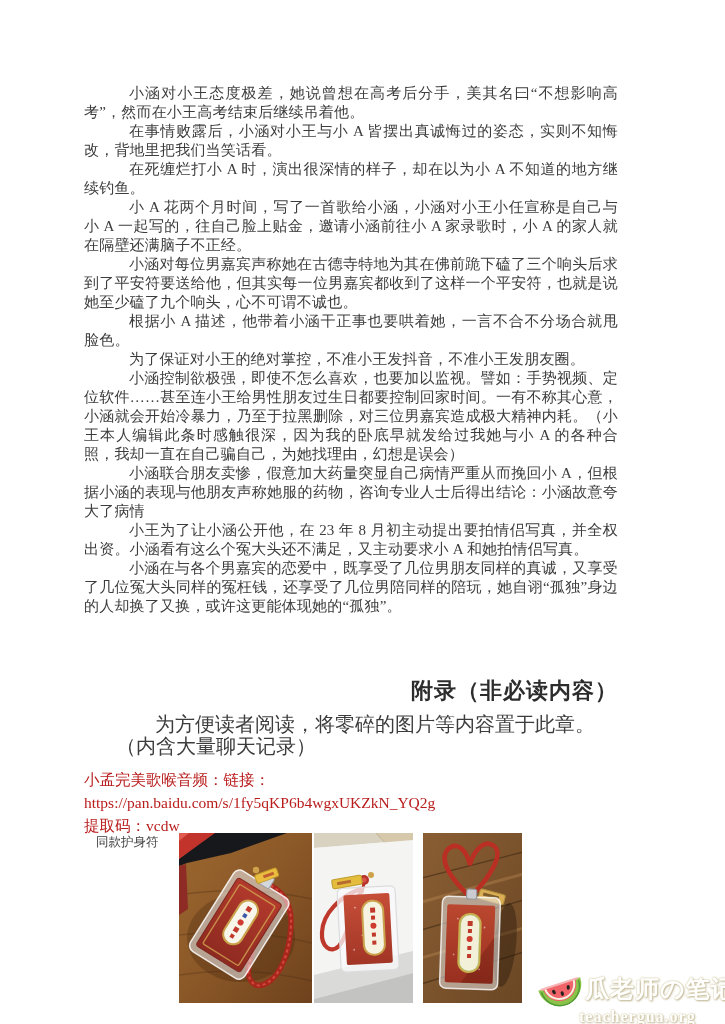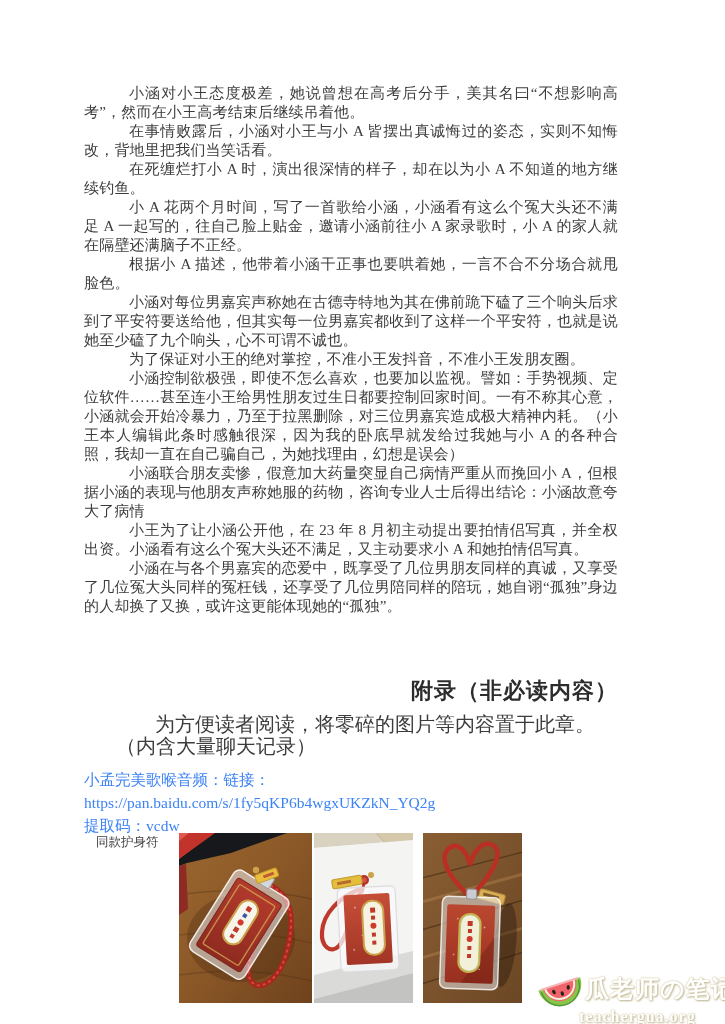--- a/index.html
+++ b/index.html
@@ -24,21 +24,21 @@
   }
   .note1 {
     position:absolute; left:95px; top:714px; width:534px;
     font-size:20px; line-height:21px; text-indent:3em;
   }
   .note2 {
     position:absolute; left:84px; top:736px; width:534px;
     font-size:20px; line-height:21px; text-indent:1.6em;
   }
   .audio-block { position:absolute; left:84px; top:768px; width:534px; }
-  .audio-block p { font-size:15.5px; line-height:23px; color:#3b82f6; white-space:nowrap; }
+  .audio-block p { font-size:15.5px; line-height:23px; color:#b91c1c; white-space:nowrap; }
   .gallery-caption {
     position:absolute; left:96px; top:834px; font-size:12.5px; color:#3c3c3c;
   }
   .photos {
     position:absolute; left:179px; top:833px; display:flex; align-items:flex-start;
   }
   .photo { display:block; }
   .photo.p1 { margin-right:2px; }
   .photo.p2 { margin-right:10px; }
   .watermark { position:absolute; left:537px; top:968px; }
@@ -58,23 +58,23 @@
 </style>
 </head>
 <body>
 
 <div class="page">
 
   <div class="article">
     <p>小涵对小王态度极差，她说曾想在高考后分手，美其名曰“不想影响高考”，然而在小王高考结束后继续吊着他。</p>
     <p>在事情败露后，小涵对小王与小 A 皆摆出真诚悔过的姿态，实则不知悔改，背地里把我们当笑话看。</p>
     <p>在死缠烂打小 A 时，演出很深情的样子，却在以为小 A 不知道的地方继续钓鱼。</p>
-    <p>小 A 花两个月时间，写了一首歌给小涵，小涵看有这么个冤大头还不满足 A 一起写的，往自己脸上贴金，邀请小涵前往小 A 家录歌时，小 A 的家人就在隔壁还满脑子不正经。</p>
+    <p>小 A 花两个月时间，写了一首歌给小涵，小涵对小王小任宣称是自己与小 A 一起写的，往自己脸上贴金，邀请小涵前往小 A 家录歌时，小 A 的家人就在隔壁还满脑子不正经。</p>
+    <p>小涵对每位男嘉宾声称她在古德寺特地为其在佛前跪下磕了三个响头后求到了平安符要送给他，但其实每一位男嘉宾都收到了这样一个平安符，也就是说她至少磕了九个响头，心不可谓不诚也。</p>
     <p>根据小 A 描述，他带着小涵干正事也要哄着她，一言不合不分场合就甩脸色。</p>
-    <p>小涵对每位男嘉宾声称她在古德寺特地为其在佛前跪下磕了三个响头后求到了平安符要送给他，但其实每一位男嘉宾都收到了这样一个平安符，也就是说她至少磕了九个响头，心不可谓不诚也。</p>
     <p>为了保证对小王的绝对掌控，不准小王发抖音，不准小王发朋友圈。</p>
     <p>小涵控制欲极强，即使不怎么喜欢，也要加以监视。譬如：手势视频、定位软件……甚至连小王给男性朋友过生日都要控制回家时间。一有不称其心意，小涵就会开始冷暴力，乃至于拉黑删除，对三位男嘉宾造成极大精神内耗。（小王本人编辑此条时感触很深，因为我的卧底早就发给过我她与小 A 的各种合照，我却一直在自己骗自己，为她找理由，幻想是误会）</p>
     <p>小涵联合朋友卖惨，假意加大药量突显自己病情严重从而挽回小 A，但根据小涵的表现与他朋友声称她服的药物，咨询专业人士后得出结论：小涵故意夸大了病情</p>
     <p>小王为了让小涵公开他，在 23 年 8 月初主动提出要拍情侣写真，并全权出资。小涵看有这么个冤大头还不满足，又主动要求小 A 和她拍情侣写真。</p>
     <p>小涵在与各个男嘉宾的恋爱中，既享受了几位男朋友同样的真诚，又享受了几位冤大头同样的冤枉钱，还享受了几位男陪同样的陪玩，她自诩“孤独”身边的人却换了又换，或许这更能体现她的“孤独”。</p>
   </div>
 
   <h1 class="appendix-title">附录（非必读内容）</h1>
   <p class="note1">为方便读者阅读，将零碎的图片等内容置于此章。</p>
   <p class="note2">（内含大量聊天记录）</p>

